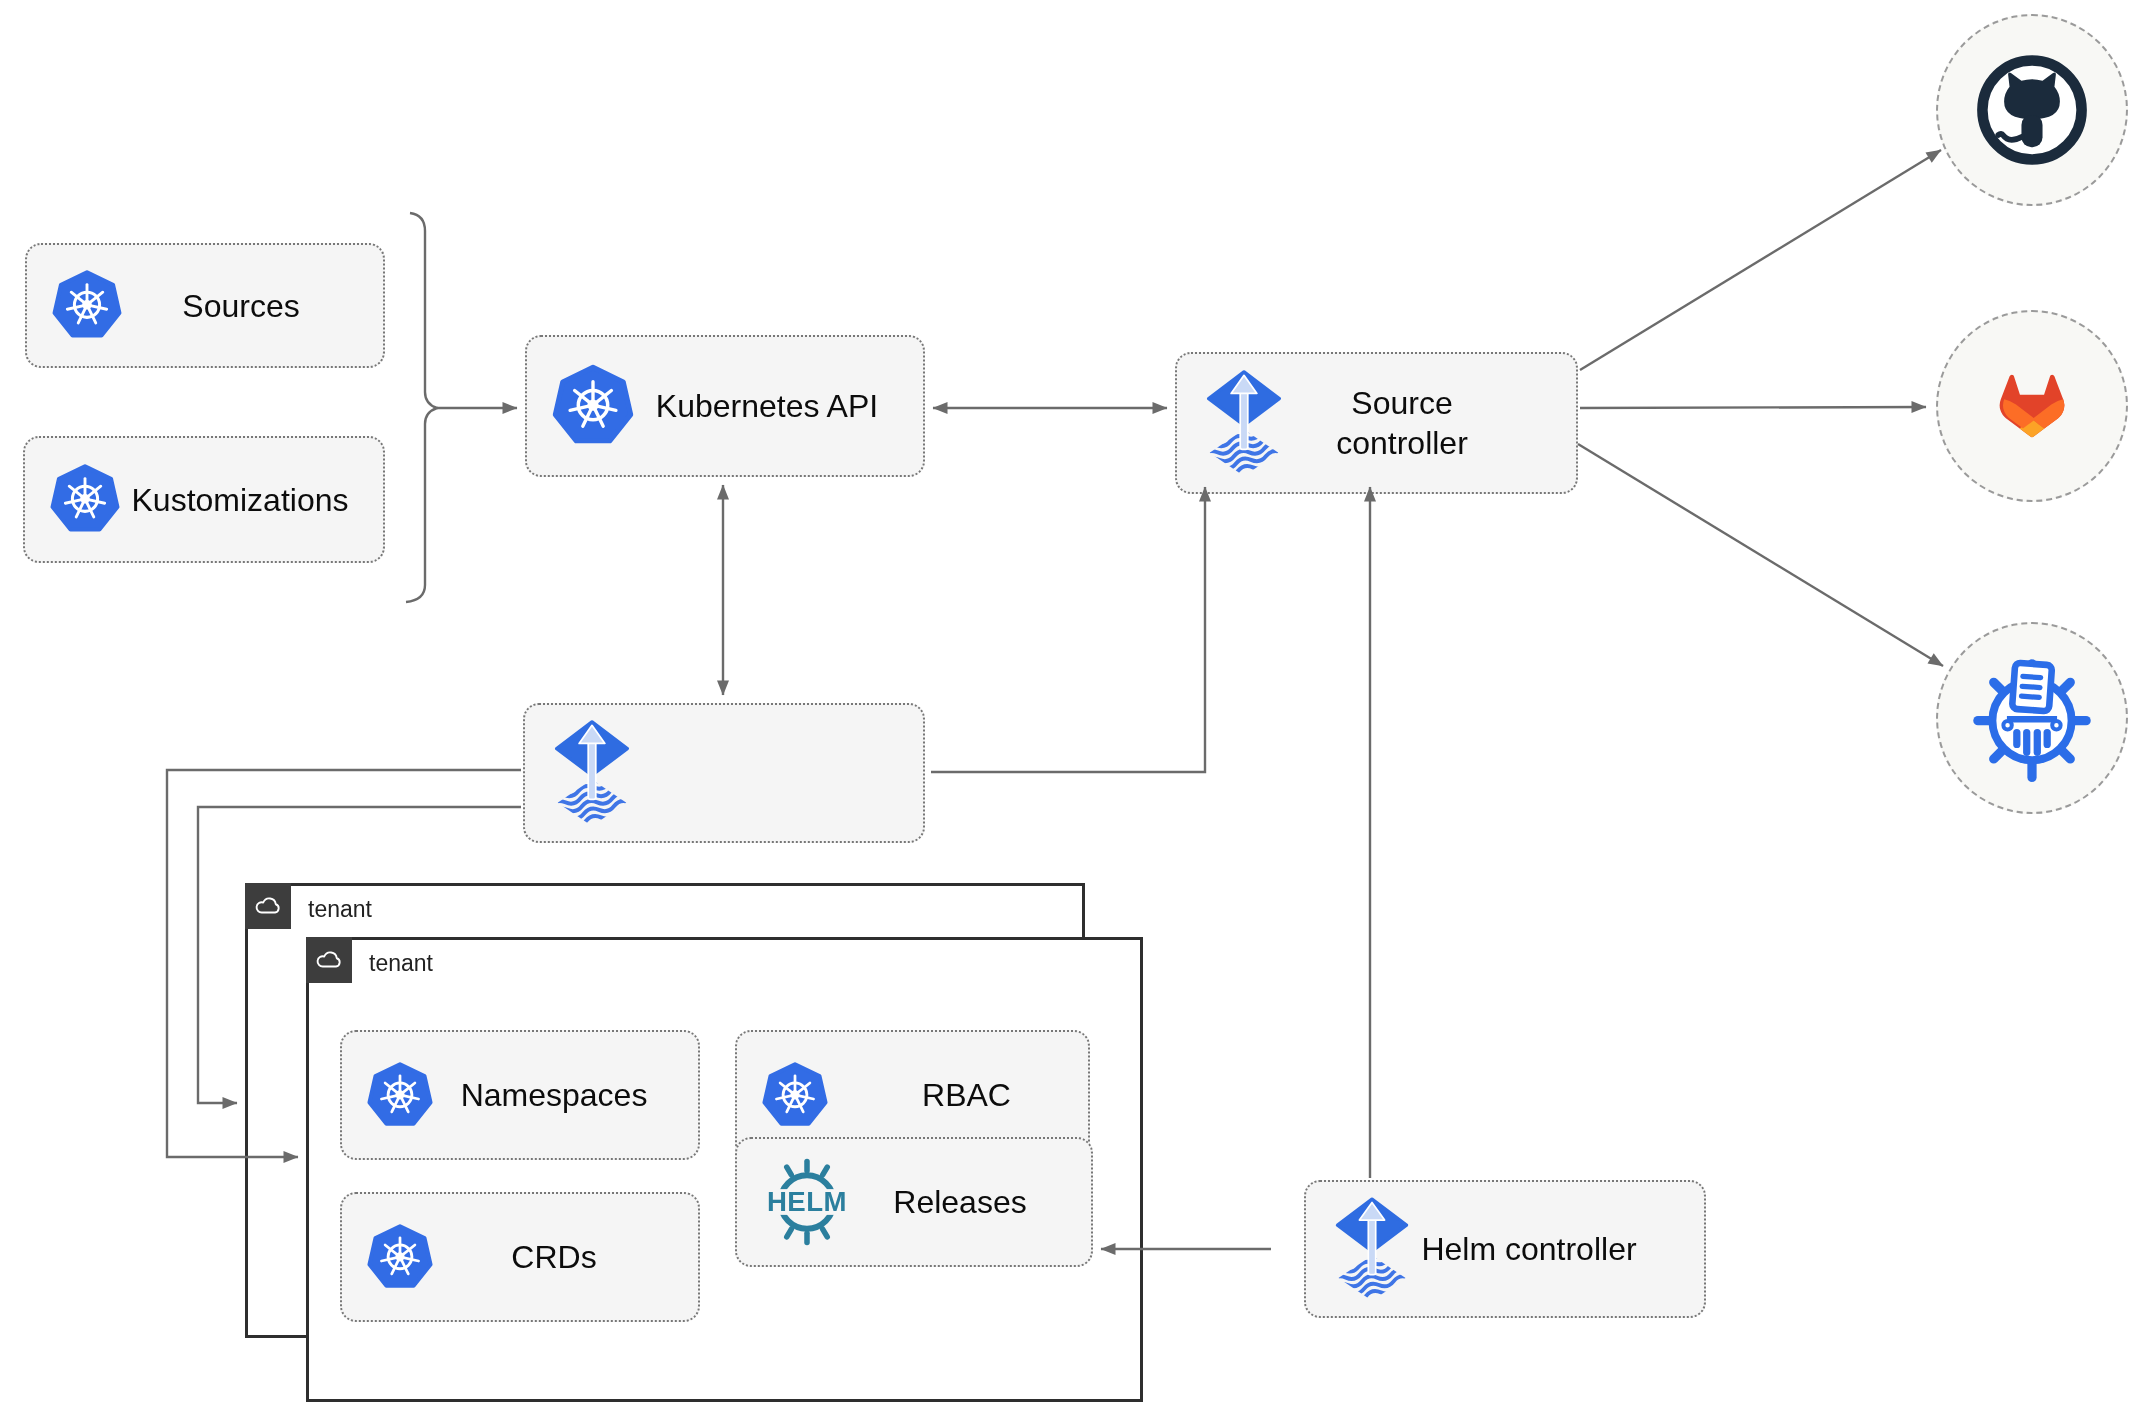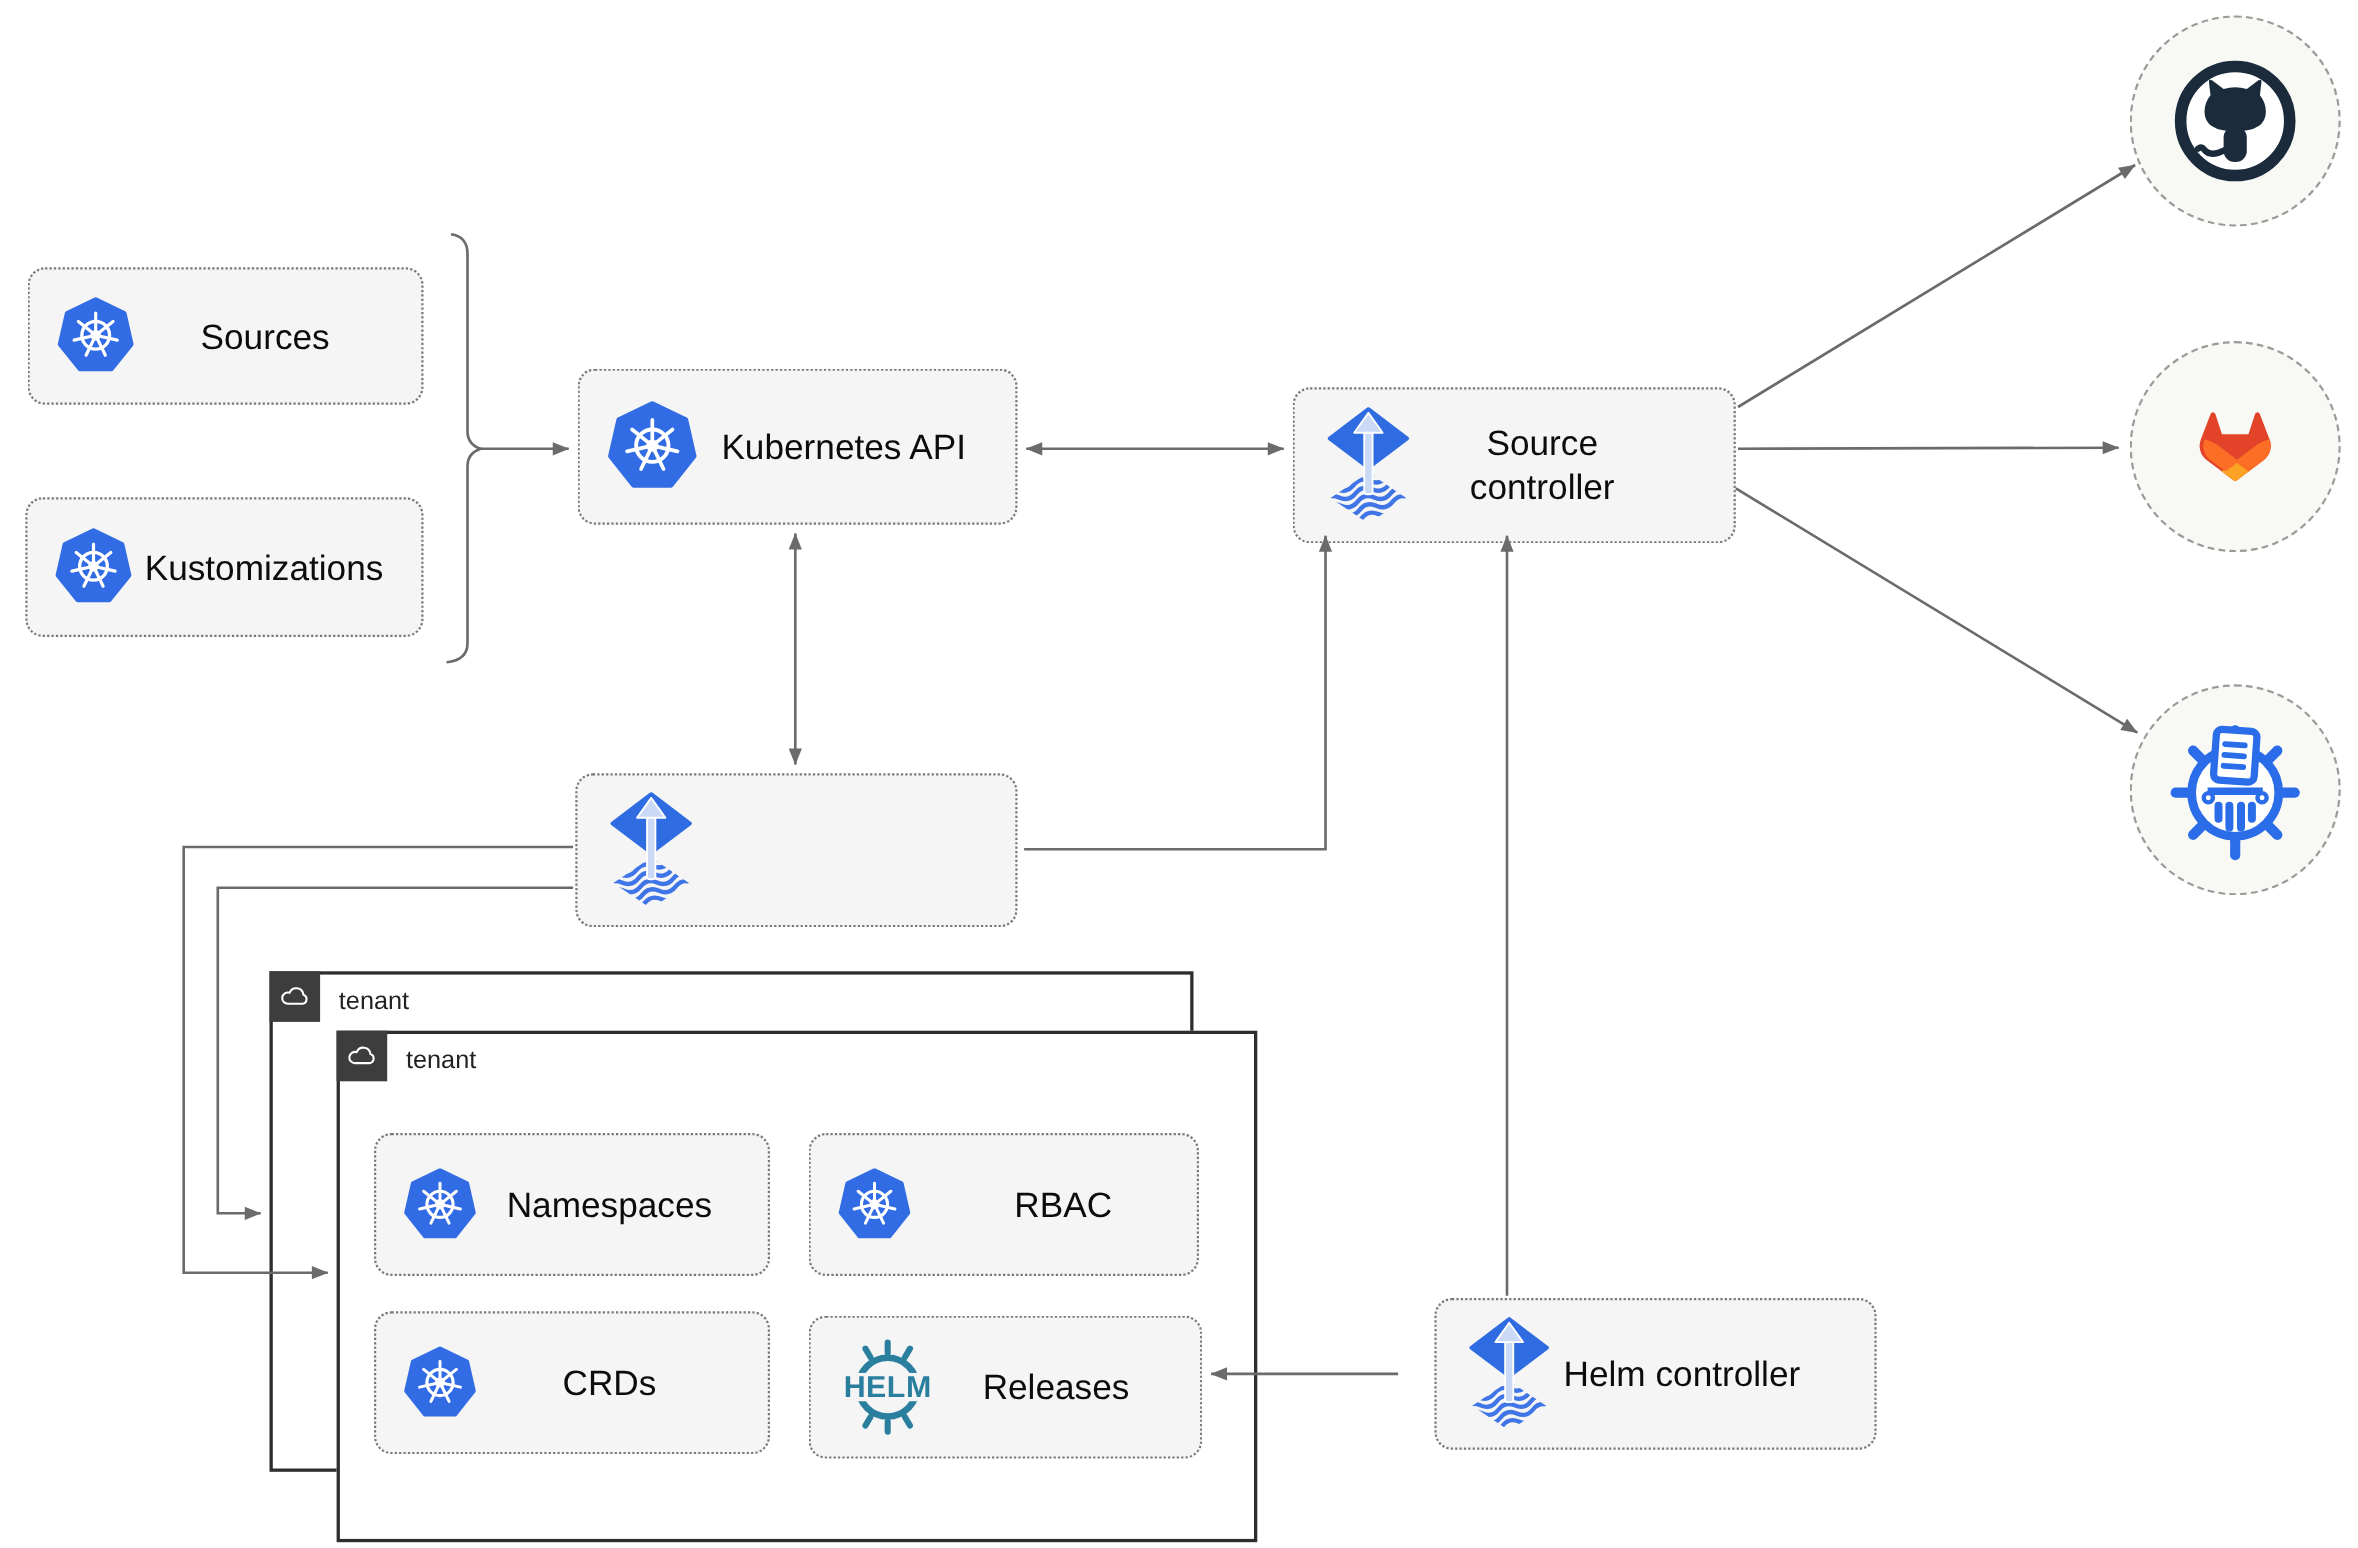--- a/index.html
+++ b/index.html
@@ -73,21 +73,21 @@
 
 <div class="node" style="left:25px;top:243px;width:360px;height:125px;">
   <span class="ico">
     <svg width="72" height="75">
         <use href="#sym-k8s"></use>
       </svg>
     </span>
   <span class="lbl">Sources</span>
 </div>
 
-<div class="node" style="left:23px;top:452px;width:362px;height:127px;align-items:center;">
+<div class="node" style="left:23px;top:436px;width:362px;height:127px;align-items:center;">
   <span class="ico">
     <svg width="72" height="75">
         <use href="#sym-k8s"></use>
       </svg>
     </span>
   <span class="lbl">Kustomizations</span>
 </div>
 
 <div class="node" style="left:525px;top:335px;width:400px;height:142px;">
   <span class="ico">
@@ -162,21 +162,21 @@
 
 <div class="node" style="left:340px;top:1192px;width:360px;height:130px;">
   <span class="ico">
     <svg width="68" height="71">
         <use href="#sym-k8s"></use>
       </svg>
     </span>
   <span class="lbl">CRDs</span>
 </div>
 
-<div class="node" style="left:735px;top:1196px;width:358px;height:130px;">
+<div class="node" style="left:735px;top:1137px;width:358px;height:130px;">
   <span class="ico">
     <svg width="92" height="92" viewBox="0 0 100 100">
       <circle cx="50" cy="50" r="29" fill="none" stroke="#2b7f9e" stroke-width="6.5"></circle>
       <g stroke="#2b7f9e" stroke-width="6" stroke-linecap="round">
         <line x1="50" y1="16" x2="50" y2="6"></line>
         <line x1="33" y1="20.5" x2="28" y2="12"></line>
         <line x1="67" y1="20.5" x2="72" y2="12"></line>
         <line x1="50" y1="84" x2="50" y2="94"></line>
         <line x1="33" y1="79.5" x2="28" y2="88"></line>
         <line x1="67" y1="79.5" x2="72" y2="88"></line>

